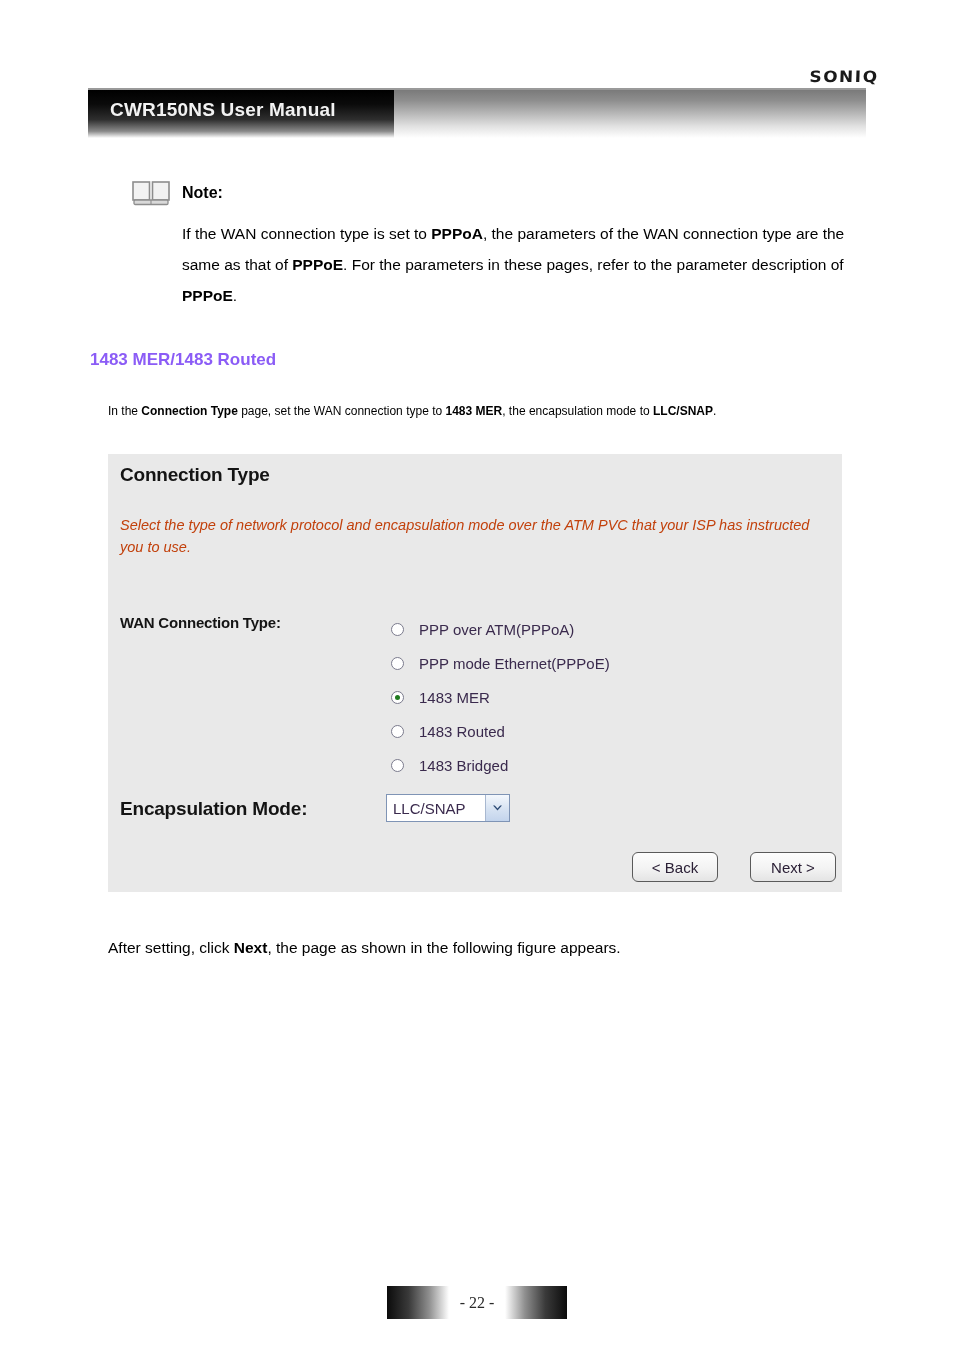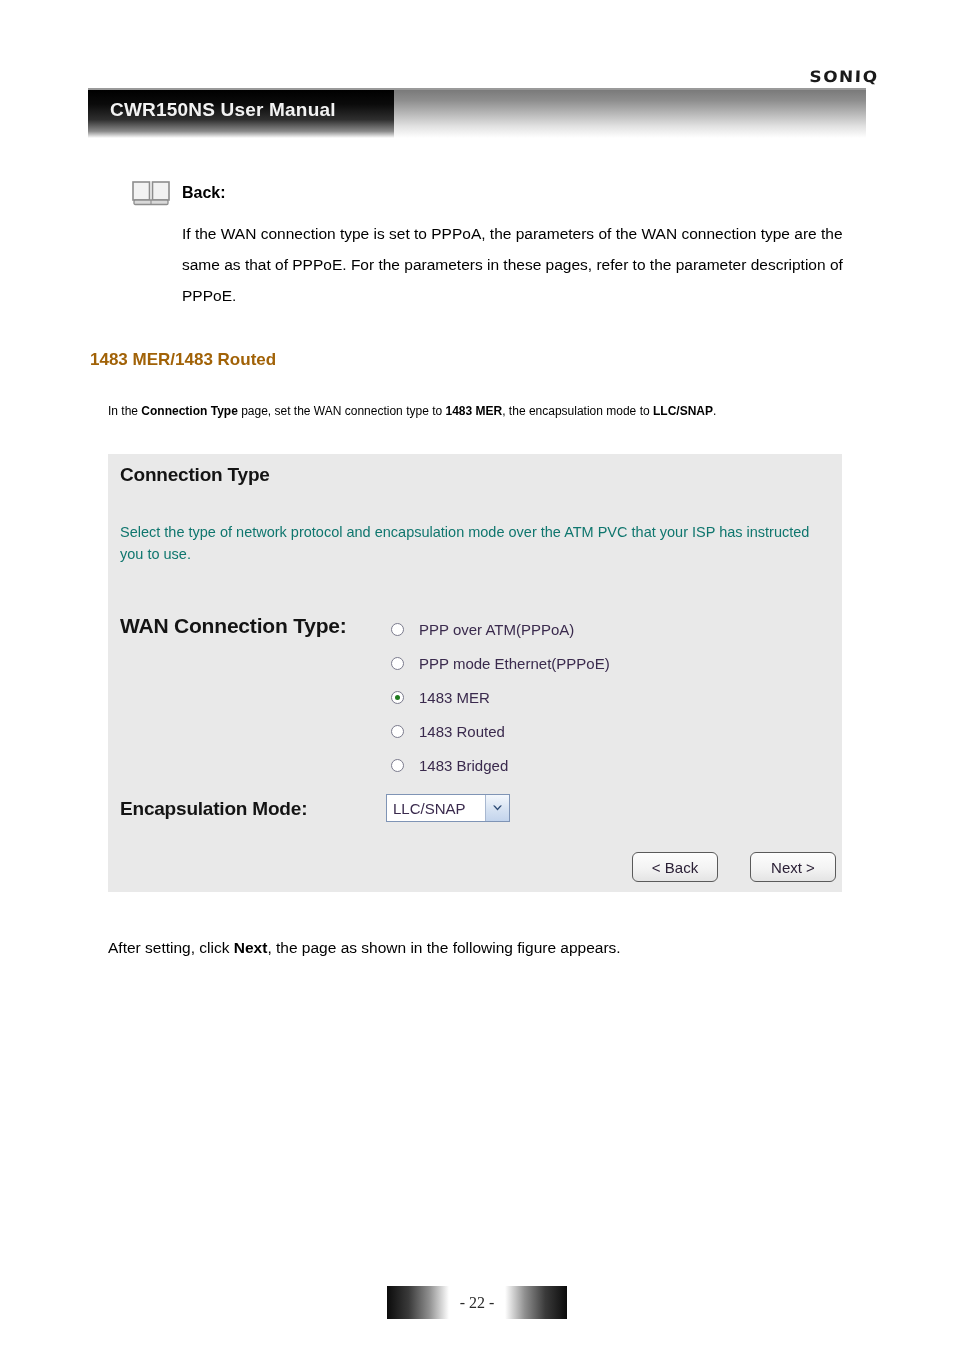--- a/index.html
+++ b/index.html
@@ -101,30 +101,30 @@
     color: #000;
   }
   #note-body {
     margin-top: 10px;
     margin-left: 50px;
     font-size: 15.5px;
     line-height: 31px;
     color: #000;
     width: 672px;
   }
-  #note-body b { font-weight: normal; }
+  #note-body b { font-weight: bold; }
 
   
   #section-heading {
     position: absolute;
     left: 90px;
     top: 350px;
     font-size: 17px;
     font-weight: bold;
-    color: #a16207;
+    color: #8b5cf6;
   }
 
   
   #intro-paragraph {
     position: absolute;
     left: 108px;
     top: 396px;
     width: 758px;
     font-size: 12px;
     line-height: 31px;
@@ -148,37 +148,38 @@
     left: 12px;
     top: 10px;
     font-size: 19px;
     font-weight: bold;
     color: #141414;
     letter-spacing: -0.2px;
   }
   #panel-description {
     position: absolute;
     left: 12px;
-    top: 67px;
+    top: 60px;
     width: 716px;
     font-size: 14.5px;
     line-height: 22px;
-    color: #0f766e;
+    color: #c2410c;
+    font-style: italic;
   }
   #wan-row {
     position: absolute;
     left: 12px;
     top: 158px;
     width: 700px;
   }
   #wan-label {
     position: absolute;
     left: 0;
     top: 2px;
-    font-size: 21px;
+    font-size: 15px;
     font-weight: bold;
     color: #141414;
     letter-spacing: -0.2px;
     white-space: nowrap;
   }
   #radio-group {
     position: absolute;
     left: 271px;
     top: 0;
   }
@@ -338,21 +339,21 @@
 <div id="note-block">
   <div id="note-head">
     <span id="book-icon">
       <svg width="38" height="25" viewBox="0 0 38 25">
         <rect x="1" y="1" width="16.5" height="18" fill="#f2f2f2" stroke="#8d8d8d" stroke-width="1.6"></rect>
         <rect x="20.5" y="1" width="16.5" height="18" fill="#f2f2f2" stroke="#8d8d8d" stroke-width="1.6"></rect>
         <rect x="2" y="19" width="34" height="4.5" rx="1.2" fill="#d9d9d9" stroke="#8d8d8d" stroke-width="1.3"></rect>
         <line x1="19" y1="19" x2="19" y2="23.5" stroke="#8d8d8d" stroke-width="1.1"></line>
       </svg>
     </span>
-    <span id="note-label">Back:</span>
+    <span id="note-label">Note:</span>
   </div>
   <div id="note-body">If the WAN connection type is set to <b>PPPoA</b>, the parameters of the WAN connection type are the same as that of <b>PPPoE</b>. For the parameters in these pages, refer to the parameter description of <b>PPPoE</b>.</div>
 </div>
 
 <div id="section-heading">1483 MER/1483 Routed</div>
 
 <div id="intro-paragraph">In the <b>Connection Type</b> page, set the WAN connection type to <b>1483 MER</b>, the encapsulation mode to <b>LLC/SNAP</b>.</div>
 
 <div id="screenshot-panel">
   <div id="panel-title">Connection Type</div>

